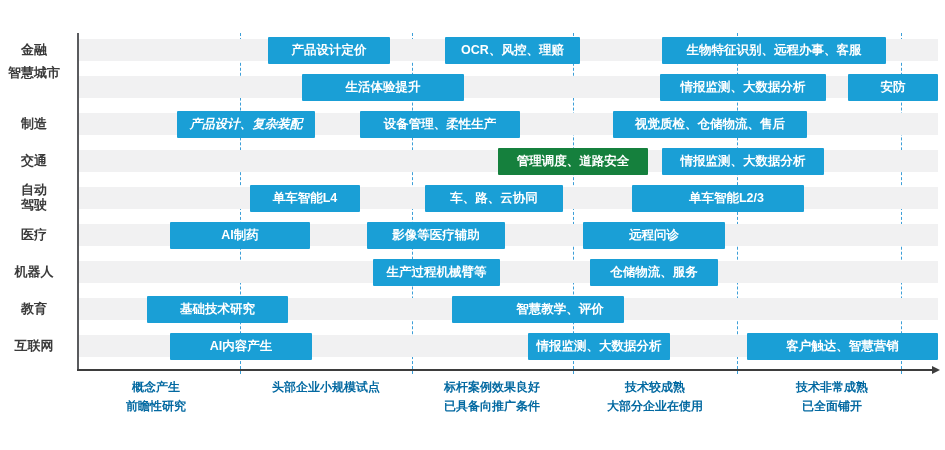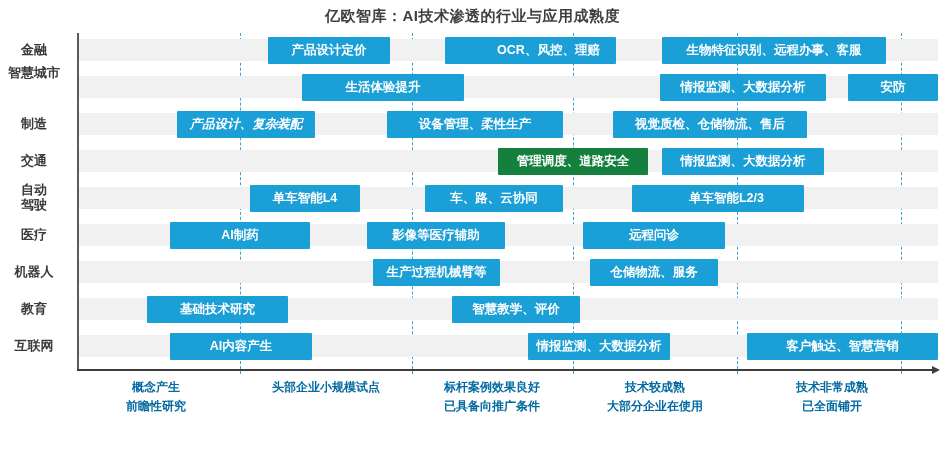--- a/index.html
+++ b/index.html
@@ -41,41 +41,40 @@
   }
   .footer-note{
     position:absolute;left:10px;top:432px;
     font-size:10px;font-style:italic;color:#9b9b9b;
   }
 </style>
 </head>
 <body>
 
 <div id="stage">
-  <div class="title">亿欧智库：AI技术渗透的行业与应用成熟度</div>
   <div id="plot">
       <div class="dash-line" style="left: 240px;"></div>
       <div class="dash-line" style="left: 412px;"></div>
       <div class="dash-line" style="left: 573px;"></div>
       <div class="dash-line" style="left: 737px;"></div>
       <div class="dash-line" style="left: 901px;"></div>
       <div class="row-band" style="left: 78px; top: 39px; width: 860px;"></div>
       <div class="row-label" style="top: 34px; height: 32px;">金融</div>
       <div class="bar" style="left: 268px; width: 122px; top: 36.5px; background: rgb(26, 159, 214);">产品设计定价</div>
-      <div class="bar" style="left: 445px; width: 135px; top: 36.5px; background: rgb(26, 159, 214); padding-left: 36px;">OCR、风控、理赔</div>
+      <div class="bar" style="left: 445px; width: 135px; top: 36.5px; background: rgb(26, 159, 214);">OCR、风控、理赔</div>
       <div class="bar" style="left: 662px; width: 224px; top: 36.5px; background: rgb(26, 159, 214);">生物特征识别、远程办事、客服</div>
       <div class="row-band" style="left: 78px; top: 76px; width: 860px;"></div>
       <div class="row-label" style="top: 57px; height: 32px;">智慧城市</div>
       <div class="bar" style="left: 302px; width: 162px; top: 73.5px; background: rgb(26, 159, 214);">生活体验提升</div>
       <div class="bar" style="left: 660px; width: 166px; top: 73.5px; background: rgb(26, 159, 214);">情报监测、大数据分析</div>
       <div class="bar" style="left: 848px; width: 90px; top: 73.5px; background: rgb(26, 159, 214);">安防</div>
       <div class="row-band" style="left: 78px; top: 113px; width: 860px;"></div>
       <div class="row-label" style="top: 108px; height: 32px;">制造</div>
       <div class="bar" style="left: 177px; width: 138px; top: 110.5px; background: rgb(26, 159, 214); font-style: italic;">产品设计、复杂装配</div>
-      <div class="bar" style="left: 360px; width: 176px; top: 110.5px; background: rgb(26, 159, 214); margin-left: 27px;">设备管理、柔性生产</div>
+      <div class="bar" style="left: 360px; width: 160px; top: 110.5px; background: rgb(26, 159, 214);">设备管理、柔性生产</div>
       <div class="bar" style="left: 613px; width: 194px; top: 110.5px; background: rgb(26, 159, 214);">视觉质检、仓储物流、售后</div>
       <div class="row-band" style="left: 78px; top: 150px; width: 860px;"></div>
       <div class="row-label" style="top: 145px; height: 32px;">交通</div>
       <div class="bar" style="left: 498px; width: 150px; top: 147.5px; background: #15803d;">管理调度、道路安全</div>
       <div class="bar" style="left: 662px; width: 162px; top: 147.5px; background: rgb(26, 159, 214);">情报监测、大数据分析</div>
       <div class="row-band" style="left: 78px; top: 187px; width: 860px;"></div>
       <div class="row-label" style="top: 182px; height: 32px;">自动
 驾驶</div>
       <div class="bar" style="left: 250px; width: 110px; top: 184.5px; background: rgb(26, 159, 214);">单车智能L4</div>
       <div class="bar" style="left: 425px; width: 138px; top: 184.5px; background: rgb(26, 159, 214);">车、路、云协同</div>
@@ -85,21 +84,21 @@
       <div class="bar" style="left: 170px; width: 140px; top: 221.5px; background: rgb(26, 159, 214);">AI制药</div>
       <div class="bar" style="left: 367px; width: 138px; top: 221.5px; background: rgb(26, 159, 214);">影像等医疗辅助</div>
       <div class="bar" style="left: 583px; width: 142px; top: 221.5px; background: rgb(26, 159, 214);">远程问诊</div>
       <div class="row-band" style="left: 78px; top: 261px; width: 860px;"></div>
       <div class="row-label" style="top: 256px; height: 32px;">机器人</div>
       <div class="bar" style="left: 373px; width: 127px; top: 258.5px; background: rgb(26, 159, 214);">生产过程机械臂等</div>
       <div class="bar" style="left: 590px; width: 128px; top: 258.5px; background: rgb(26, 159, 214);">仓储物流、服务</div>
       <div class="row-band" style="left: 78px; top: 298px; width: 860px;"></div>
       <div class="row-label" style="top: 293px; height: 32px;">教育</div>
       <div class="bar" style="left: 147px; width: 141px; top: 295.5px; background: rgb(26, 159, 214);">基础技术研究</div>
-      <div class="bar" style="left: 452px; width: 128px; top: 295.5px; background: rgb(26, 159, 214);">智慧教学、评价</div>
+      <div class="bar" style="left: 452px; width: 128px; top: 295.5px; background: rgb(26, 159, 214); padding-left: 44px;">智慧教学、评价</div>
       <div class="row-band" style="left: 78px; top: 335px; width: 860px;"></div>
       <div class="row-label" style="top: 330px; height: 32px;">互联网</div>
       <div class="bar" style="left: 170px; width: 142px; top: 332.5px; background: rgb(26, 159, 214);">AI内容产生</div>
       <div class="bar" style="left: 528px; width: 142px; top: 332.5px; background: rgb(26, 159, 214);">情报监测、大数据分析</div>
       <div class="bar" style="left: 747px; width: 191px; top: 332.5px; background: rgb(26, 159, 214);">客户触达、智慧营销</div>
       <div class="y-axis" style="left: 77px; top: 33px; height: 338px;"></div>
       <div class="x-axis" style="left: 77px; top: 369px; width: 857px;"></div>
       <div class="x-arrow" style="left: 932px; top: 366px;"></div>
       <div class="stage-label" style="left: 71px;">概念产生
 前瞻性研究</div>

